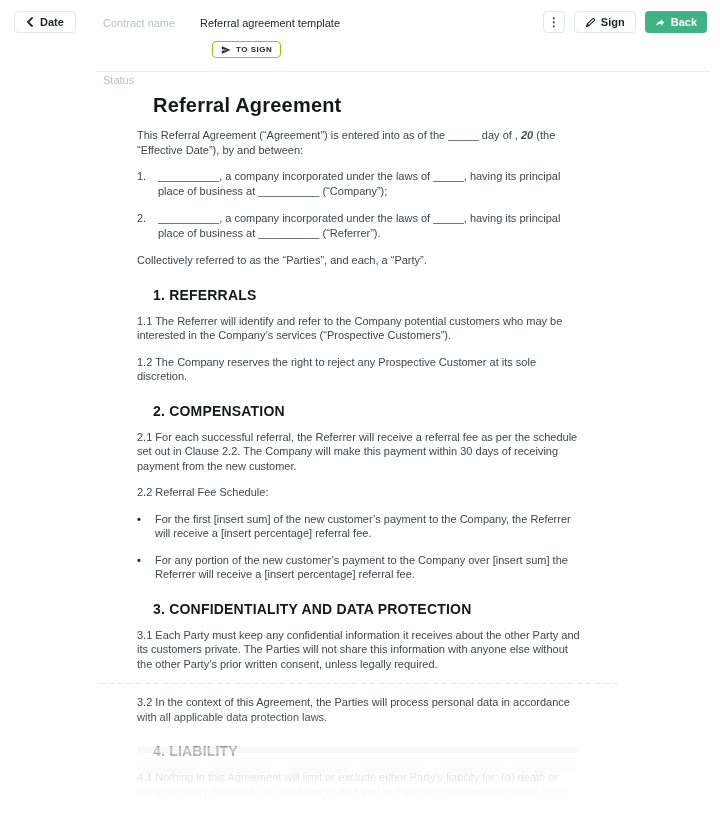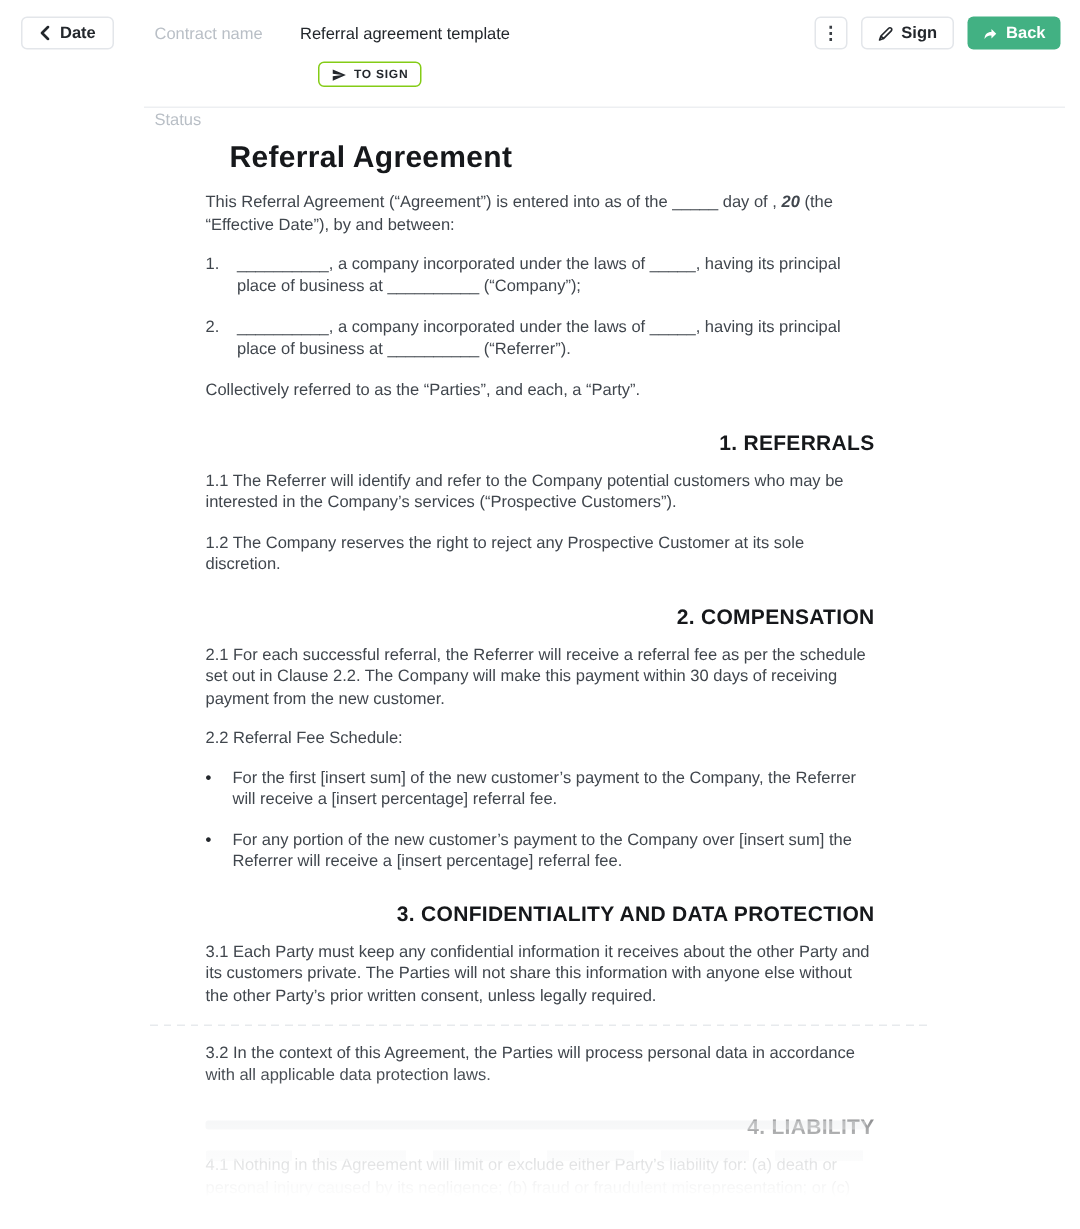--- a/index.html
+++ b/index.html
@@ -41,21 +41,21 @@
   .share-btn{
     height:22px;display:inline-flex;align-items:center;gap:5px;padding:0 10px;
     border:none;border-radius:4px;background:#42b183;
     font-size:11px;font-weight:700;color:#ffffff;cursor:pointer;box-sizing:border-box;
   }
   .topbar-divider{position:absolute;top:71px;left:96px;right:10px;height:1px;background:#edeff2;}
   
   .doc{position:absolute;top:93px;left:137px;width:446px;color:#40464d;}
   .doc h1{margin:0 0 11px 16px;font-size:20px;line-height:24px;font-weight:700;color:#16181b;letter-spacing:.2px;}
   .doc p{margin:0 0 12px 0;font-size:11px;line-height:14.5px;color:#40464d;}
-  .doc h2{margin:19px 0 10px 16px;font-size:14px;line-height:17px;font-weight:700;color:#16181b;letter-spacing:.2px;text-align:right;}
+  .doc h2{margin:19px 0 10px 16px;font-size:14px;line-height:17px;font-weight:700;color:#16181b;letter-spacing:.2px;}
   .year{font-weight:700;font-style:italic;text-align:center;}
   .party-list{margin:2px 0 0 0;padding:0;list-style:none;}
   .party-item{display:flex;margin:0 0 13px 0;font-size:11px;line-height:14.5px;}
   .party-num{width:14px;flex:0 0 14px;margin-right:7px;text-align:left;}
   .bullet-list{margin:0;padding:0;list-style:none;}
   .bullet-item{display:flex;margin:0 0 12px 0;font-size:11px;line-height:14.5px;}
   .bullet-dot{flex:0 0 10px;margin-right:8px;font-weight:700;color:#23272c;}
   .page-break{height:1px;margin:11px -37px 11px -37px;
     background-image:repeating-linear-gradient(to right,#e7eaed 0 5px,transparent 5px 9px);}
   

